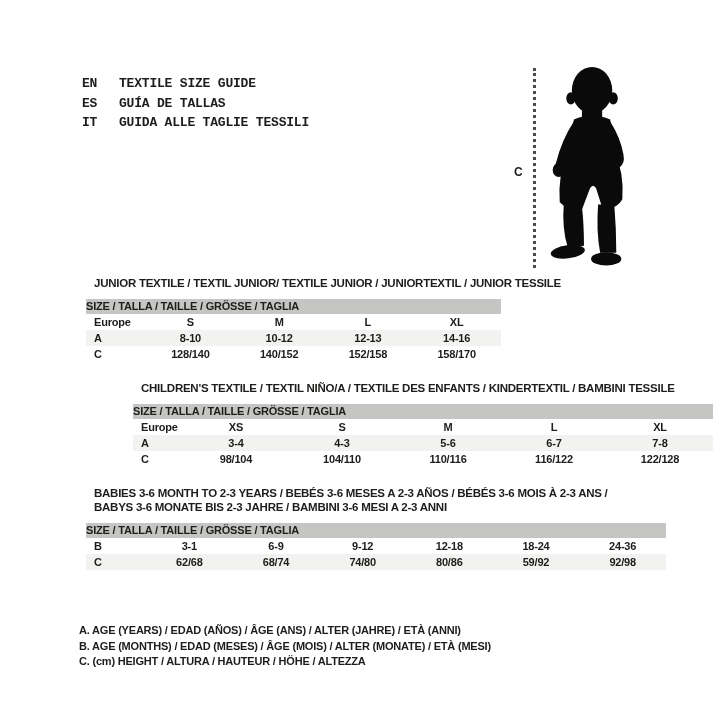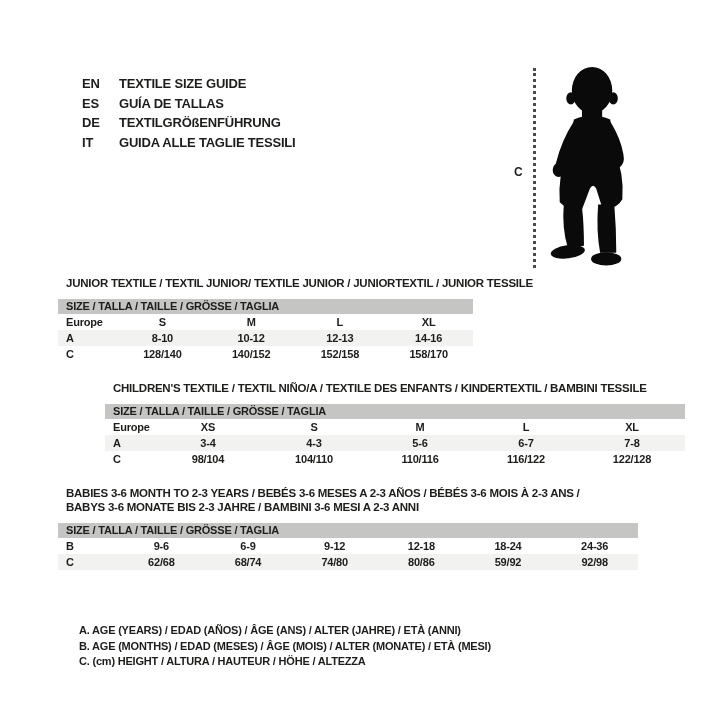--- a/index.html
+++ b/index.html
@@ -7,48 +7,48 @@
     width:720px;height:720px;background:#ffffff;position:relative;
     font-family:"Liberation Sans",sans-serif;color:#1d1d1b;overflow:hidden;
   }
   .sheet{position:absolute;inset:0;background:#ffffff;}
 
   
   .lang-list{
     position:absolute;left:82px;top:74px;
     font-size:13px;font-weight:700;line-height:19.5px;letter-spacing:-0.2px;
   }
-  .lang-row{white-space:nowrap;}
+  .lang-row{white-space:nowrap;font-family:Liberation Mono, monospace;}
   .lang-code{display:inline-block;width:37px;}
 
   
   .figure{position:absolute;left:500px;top:55px;width:160px;height:220px;}
   .measure-line{
     position:absolute;left:33px;top:13px;height:200px;width:0;
     border-left:3px dotted #4a4a4a;
   }
   .measure-c{
     position:absolute;left:14px;top:110px;
     font-size:12px;font-weight:700;
   }
   .baby-svg{position:absolute;left:41px;top:6px;}
 
   
-  .tbl{position:absolute;left:58px;}
+  .tbl{position:absolute;left:86px;}
   .t1{top:276px;width:415px;}
   .t2{top:381px;width:580px;margin-left:47px;}
   .t3{top:486px;width:580px;}
   .tbl-titles{margin-bottom:9px;padding-left:8px;}
   .tbl-title{
     font-size:11.5px;font-weight:700;line-height:14px;letter-spacing:-0.25px;
     white-space:nowrap;
   }
   .tbl-headerbar{
     background:#c5c5c3;height:15px;line-height:15px;
-    font-size:11px;font-weight:700;padding-left:8px;letter-spacing:-0.2px;
+    font-size:11px;font-weight:700;letter-spacing:-0.2px;
   }
   table.grid{
     border-collapse:collapse;width:100%;table-layout:fixed;
     font-size:11px;font-weight:700;letter-spacing:-0.2px;
   }
   .grid td{height:16px;padding:0;text-align:center;vertical-align:middle;}
   .grid td.lbl{text-align:left;padding-left:8px;}
   .grid tr.alt{background:#f2f2f0;}
   .t1 col.col-label{width:60px;}
   .t2 col.col-label{width:50px;}
@@ -65,23 +65,20 @@
 <body>
 
 <div class="sheet">
 
   <div class="lang-list">
     <div class="lang-row">
       <span class="lang-code">EN</span><span>TEXTILE SIZE GUIDE</span>
     </div>
     <div class="lang-row">
       <span class="lang-code">ES</span><span>GUÍA DE TALLAS</span>
-    </div>
-    <div class="lang-row">
-      <span class="lang-code">DE</span><span>TEXTILGRÖßENFÜHRUNG</span>
     </div>
     <div class="lang-row">
       <span class="lang-code">IT</span><span>GUIDA ALLE TAGLIE TESSILI</span>
     </div>
   </div>
 
   <div class="figure">
     <span class="measure-c">C</span>
     <div class="measure-line"></div>
     <svg class="baby-svg" width="92" height="207" viewBox="0 0 90 205" aria-hidden="true">
@@ -199,21 +196,21 @@
           <col>
           <col>
           <col>
           <col>
           <col>
           <col>
         </colgroup>
       <tbody>
         <tr>
           <td class="lbl">B</td>
-          <td>9-6</td>
+          <td>3-1</td>
           <td>6-9</td>
           <td>9-12</td>
           <td>12-18</td>
           <td>18-24</td>
           <td>24-36</td>
         </tr>
         <tr class="alt">
           <td class="lbl">C</td>
           <td>62/68</td>
           <td>68/74</td>

